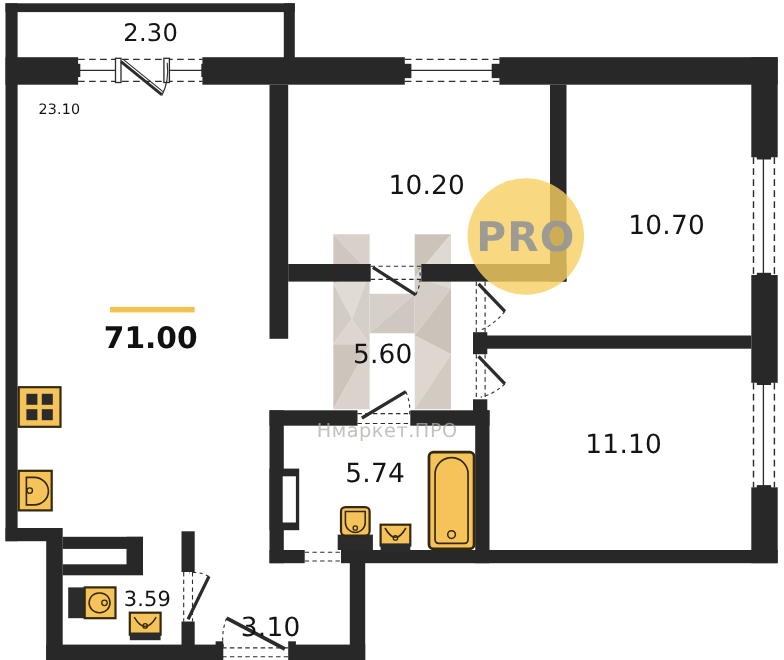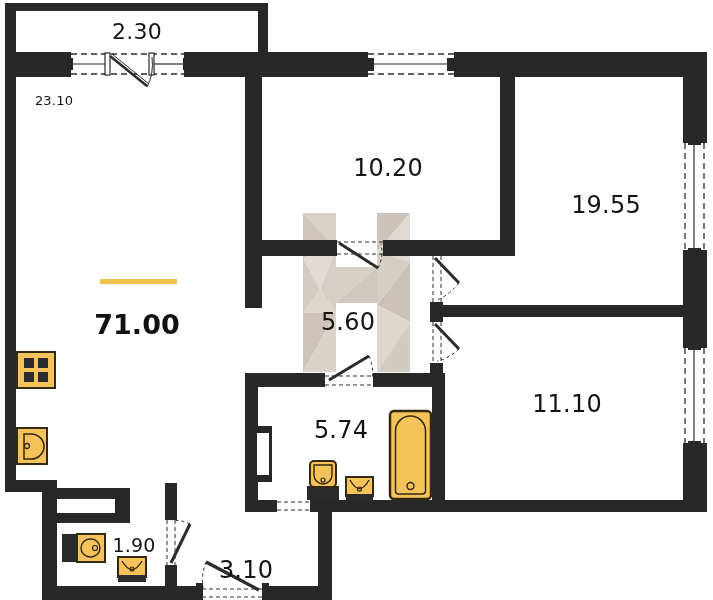--- a/index.html
+++ b/index.html
@@ -3,21 +3,21 @@
 <meta charset="utf-8">
 <style>
   html,body{margin:0;padding:0;background:#ffffff;}
   #plan{position:relative;width:713px;height:600px;background:#ffffff;overflow:hidden;
         font-family:"DejaVu Sans","Liberation Sans",sans-serif;}
   .wall{position:absolute;background:#282828;}
   .wall-white{position:absolute;background:#ffffff;}
   .label{position:absolute;transform:translate(-50%,-50%);font-size:24px;color:#141414;
          white-space:nowrap;letter-spacing:0.2px;}
   #total-area{position:absolute;left:137px;top:308px;transform:translate(-50%,-50%);
-              font-size:27px;font-weight:bold;color:#111;margin-top:16px;}
+              font-size:27px;font-weight:bold;color:#111;}
   #total-line{position:absolute;left:100px;top:279px;width:77px;height:5px;background:#F2C14E;}
   #pro-badge{position:absolute;left:425px;top:162px;width:106px;height:106px;border-radius:50%;
              background:rgba(246,208,98,0.8);display:flex;align-items:center;justify-content:center;}
   #pro-badge span{font-size:37px;font-weight:600;color:rgba(150,150,150,0.92);letter-spacing:1px;}
   #watermark-text{position:absolute;left:352px;top:392px;transform:translate(-50%,-50%);
                   font-size:17.5px;color:rgba(175,173,170,0.75);letter-spacing:0.5px;}
   svg{position:absolute;left:0;top:0;pointer-events:none;}
 </style>
 </head>
 <body>
@@ -207,28 +207,32 @@
       <circle cx="95" cy="548" r="2.5" fill="none" stroke="#33290f" stroke-width="1.2"></circle>
     </g>
     <g>
       <rect x="118" y="557" width="28" height="20" fill="#F6C35B" stroke="#33290f" stroke-width="2"></rect>
       <rect x="118" y="575" width="28" height="7" fill="#2b2b2b"></rect>
       <path d="M122,561 q10,17 20,0" fill="none" stroke="#33290f" stroke-width="1.4"></path>
       <circle cx="132" cy="569" r="2" fill="none" stroke="#33290f" stroke-width="1.2"></circle>
     </g>
   </svg>
 
+  <div id="watermark-text">Нмаркет.ПРО</div>
 
   <div class="label" style="left:137px;top:31px;font-size:22px">2.30</div>
   <div class="label" style="left:54px;top:100px;font-size:13px">23.10</div>
   <div class="label" style="left:388px;top:168px">10.20</div>
-  <div class="label" style="left:606px;top:205px">19.55</div>
+  <div class="label" style="left:606px;top:205px">10.70</div>
   <div class="label" style="left:348px;top:322px">5.60</div>
   <div class="label" style="left:567px;top:404px">11.10</div>
   <div class="label" style="left:341px;top:430px">5.74</div>
-  <div class="label" style="left:134px;top:545px;font-size:19px">1.90</div>
+  <div class="label" style="left:134px;top:545px;font-size:19px">3.59</div>
   <div class="label" style="left:246px;top:570px">3.10</div>
 
   <div id="total-line"></div>
   <div id="total-area">71.00</div>
 
+  <div id="pro-badge">
+    <span>PRO</span>
+  </div>
 
 </div>
 
 </body></html>

